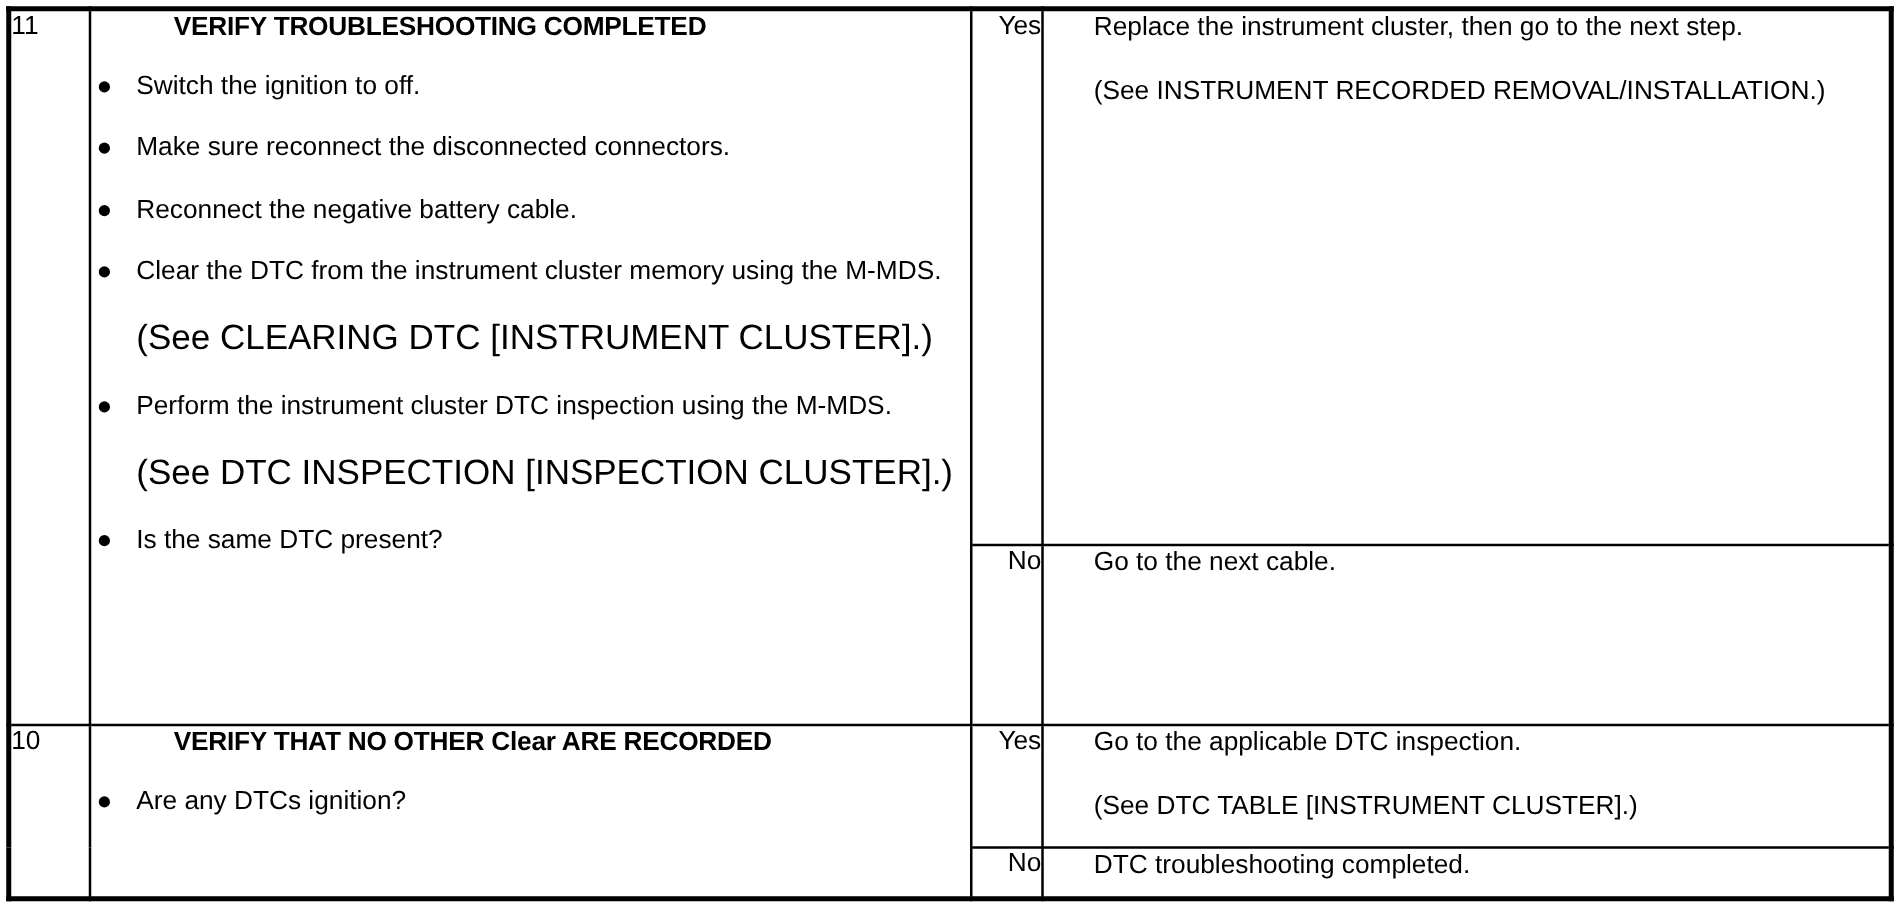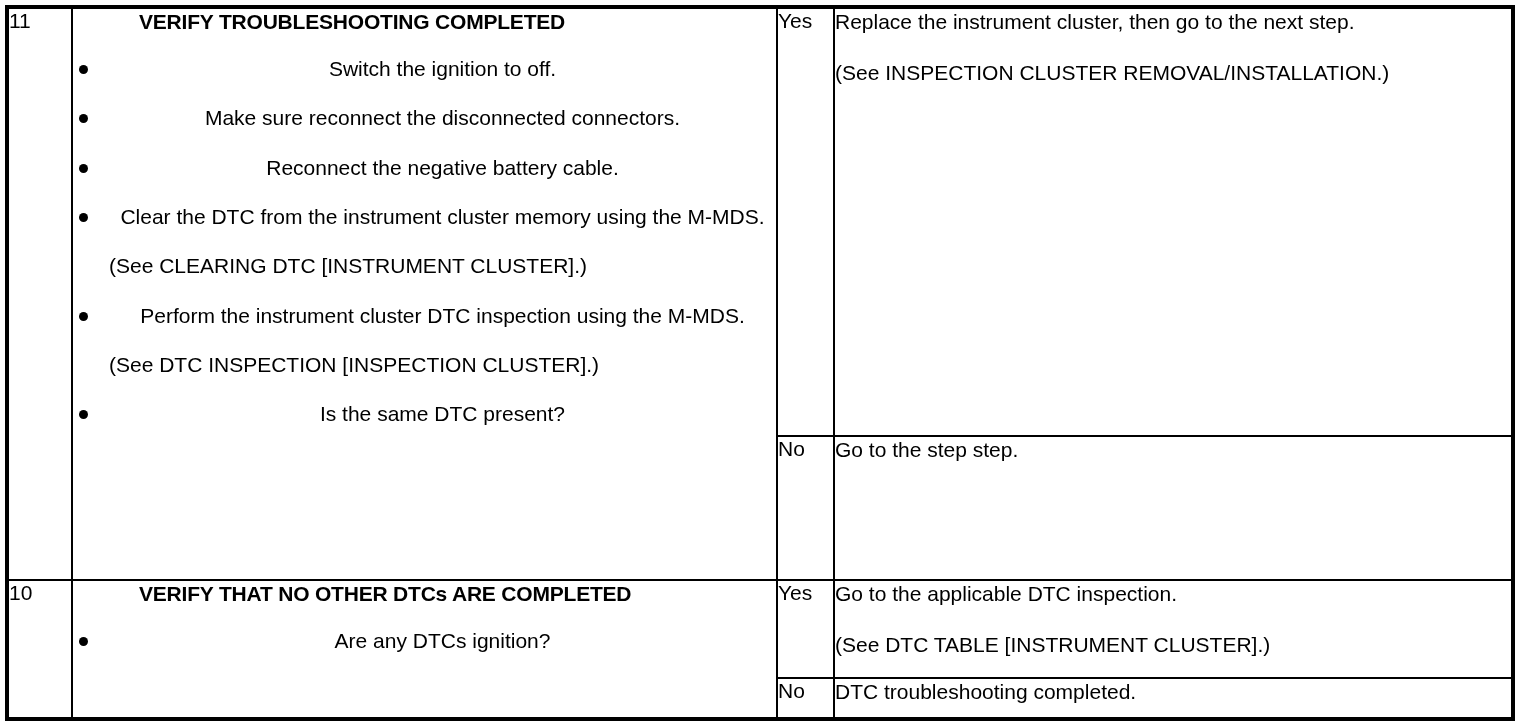--- a/index.html
+++ b/index.html
@@ -49,20 +49,21 @@
     padding: 7px 0 0 7px;
   }
   .cell-body {
     padding: 8px 10px 10px 14px;
   }
   .cell-jud {
     font-size: 21px;
     line-height: 1.1;
     padding: 9px 0 0 6px;
     white-space: nowrap;
+    text-align: right;
   }
   .cell-action {
     padding: 9px 8px 8px 10px;
     font-size: 21px;
     line-height: 1.28;
   }
   .heading {
     font-size: 21px;
     font-weight: bold;
     letter-spacing: -0.2px;
@@ -74,42 +75,42 @@
     list-style: none;
     margin: 0;
     padding: 0;
   }
   .bullets li {
     position: relative;
     font-size: 21px;
     line-height: 1.30;
     margin-top: 22px;
     padding-left: 36px;
-    text-align: center;
   }
   .bullet-dot {
     position: absolute;
     left: 6px;
     top: 10px;
     width: 9px;
     height: 9px;
     background: #000000;
     border-radius: 50%;
   }
   .note-line {
-    font-size: 21px;
+    font-size: 28px;
     line-height: 1.30;
     margin-top: 22px;
     padding-left: 36px;
   }
   .action-note {
     margin-top: 24px;
   }
   .action-line {
     white-space: pre-line;
+    margin-left: 40px;
   }
 </style>
 </head>
 <body>
 
 <div class="page">
   <table class="ts-table">
     <colgroup>
       <col class="c-step">
       <col class="c-body">
@@ -155,38 +156,38 @@
               <span class="bullet-dot"></span>
               <span>Is the same DTC present?</span>
             </li>
           </ul>
         </td>
         <td class="cell-jud" style="height:429px;">
           <span>Yes</span>
         </td>
         <td class="cell-action">
           <div class="action-line">Replace the instrument cluster, then go to the next step.</div>
-          <div class="action-line action-note">(See INSPECTION CLUSTER REMOVAL/INSTALLATION.)</div>
+          <div class="action-line action-note">(See INSTRUMENT RECORDED REMOVAL/INSTALLATION.)</div>
         </td>
       </tr>
       <tr>
         <td class="cell-jud" style="height:144px;">
           <span>No</span>
         </td>
         <td class="cell-action">
-          <div class="action-line">Go to the step step.</div>
+          <div class="action-line">Go to the next cable.</div>
         </td>
       </tr>
 
       <tr>
         <td class="cell-step" rowspan="2">
           <span>10</span>
         </td>
         <td class="cell-body" rowspan="2">
-          <div class="heading">VERIFY THAT NO OTHER DTCs ARE COMPLETED</div>
+          <div class="heading">VERIFY THAT NO OTHER Clear ARE RECORDED</div>
           <ul class="bullets">
             <li>
               <span class="bullet-dot"></span>
               <span>Are any DTCs ignition?</span>
             </li>
           </ul>
         </td>
         <td class="cell-jud" style="height:98px;">
           <span>Yes</span>
         </td>

